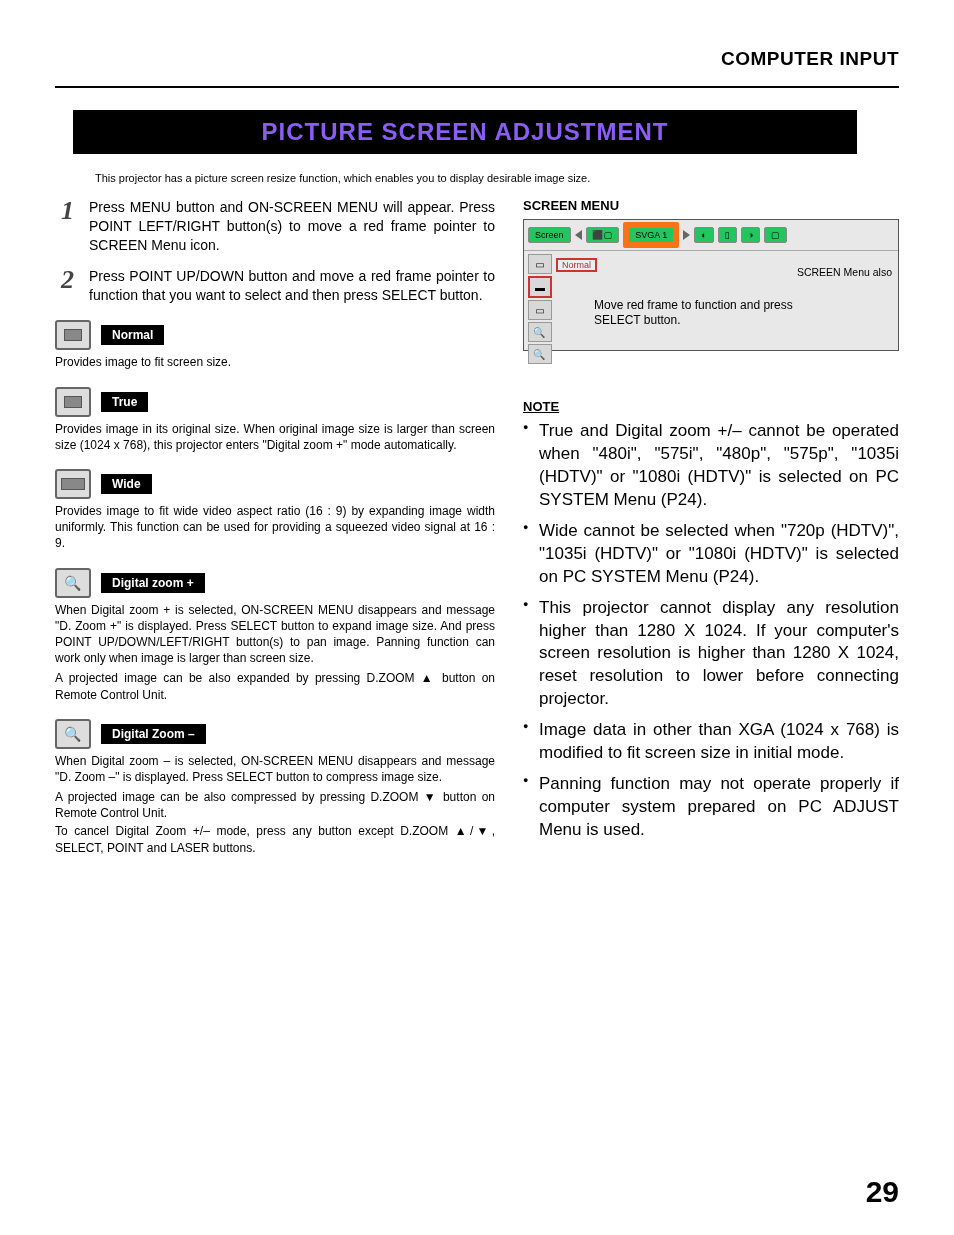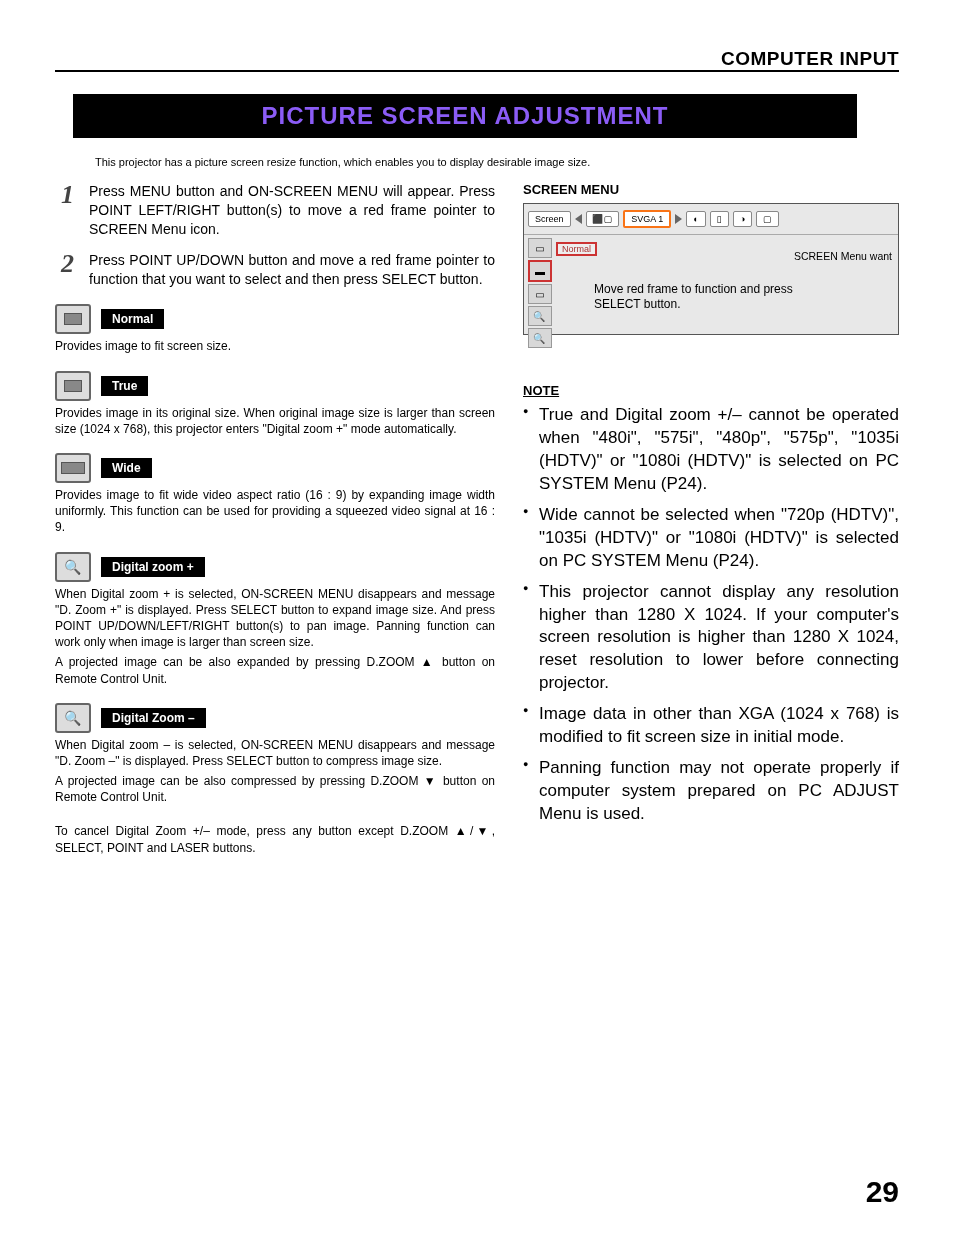--- a/index.html
+++ b/index.html
@@ -14,21 +14,21 @@
     height: 1235px;
     position: relative;
     box-sizing: border-box;
     padding: 48px 55px 40px 55px;
   }
   .header-category {
     text-align: right;
     font-weight: bold;
     font-size: 19px;
     border-bottom: 2px solid #000;
-    padding-bottom: 0;
+    padding-bottom: 16px;
     margin-bottom: 22px;
     letter-spacing: 0.5px;
   }
   .title-bar {
     background: #000;
     color: #8b5cf6;
     text-align: center;
     font-weight: bold;
     font-size: 24px;
     padding: 8px 0 8px 0;
@@ -139,26 +139,26 @@
     align-items: center;
     height: 30px;
     border-bottom: 1px solid #aaa;
     gap: 4px;
     padding: 0 4px;
   }
   .menu-pill {
     border: 1px solid #888;
     border-radius: 2px;
     padding: 2px 6px;
-    background: #ffffff;
+    background: #22c55e;
     font-size: 9px;
     white-space: nowrap;
   }
   .menu-pill.sel {
-    border: 2px solid #f97316;
+    border: 6px solid #f97316;
   }
   .menu-arrow {
     width: 0; height: 0;
     border-top: 5px solid transparent;
     border-bottom: 5px solid transparent;
   }
   .menu-arrow.l { border-right: 7px solid #666; }
   .menu-arrow.r { border-left: 7px solid #666; }
   .menu-side {
     position: absolute;
@@ -274,21 +274,21 @@
       <p class="mode-desc">When Digital zoom + is selected, ON-SCREEN MENU disappears and message "D. Zoom +" is displayed.  Press SELECT button to expand image size.  And press POINT UP/DOWN/LEFT/RIGHT button(s) to pan image.  Panning function can work only when image is larger than screen size.</p>
       <p class="mode-desc">A projected image can be also expanded by pressing D.ZOOM ▲ button on Remote Control Unit.</p>
 
       <div class="mode-row">
         <div class="mode-icon zoom">🔍</div>
         <div class="mode-label">Digital Zoom –</div>
       </div>
       <p class="mode-desc">When Digital zoom – is selected, ON-SCREEN MENU disappears and message "D. Zoom –" is displayed.  Press SELECT button to compress image size.</p>
       <p class="mode-desc">A projected image can be also compressed by pressing D.ZOOM ▼ button on Remote Control Unit.</p>
 
-      <p class="mode-desc" style="margin-top:18px;">To cancel Digital Zoom +/– mode, press any button except D.ZOOM ▲/▼, SELECT, POINT and LASER buttons.</p>
+      <p class="mode-desc" style="margin-top:2px;">To cancel Digital Zoom +/– mode, press any button except D.ZOOM ▲/▼, SELECT, POINT and LASER buttons.</p>
 
     </div>
 
     <div class="col-right">
 
       <div class="screen-menu-title">SCREEN MENU</div>
 
       <div class="menu-box">
         <div class="menu-top">
           <span class="menu-pill">Screen</span>
@@ -302,21 +302,21 @@
           <span class="menu-pill">▢</span>
         </div>
         <div class="menu-side">
           <div>▭</div>
           <div class="sel">▬</div>
           <div>▭</div>
           <div>🔍</div>
           <div>🔍</div>
         </div>
         <div class="menu-normal">Normal</div>
-        <div class="callout1">SCREEN Menu want</div>
+        <div class="callout1">SCREEN Menu also</div>
         <div class="callout2">Move red frame to function and press SELECT button.</div>
       </div>
 
       <div class="note-title">NOTE</div>
       <ul class="note-list">
         <li>True and Digital zoom +/– cannot be operated when "480i", "575i", "480p", "575p", "1035i (HDTV)" or "1080i (HDTV)" is selected on PC SYSTEM Menu  (P24).</li>
         <li>Wide cannot be selected when "720p (HDTV)", "1035i (HDTV)" or "1080i (HDTV)" is selected on PC SYSTEM Menu  (P24).</li>
         <li>This projector cannot display any resolution higher than 1280 X 1024.  If your computer's screen resolution is higher than 1280 X 1024, reset resolution to lower before connecting projector.</li>
         <li>Image data in other than XGA (1024 x 768) is modified to fit screen size in initial mode.</li>
         <li>Panning function may not operate properly if computer system prepared on PC ADJUST Menu is used.</li>

